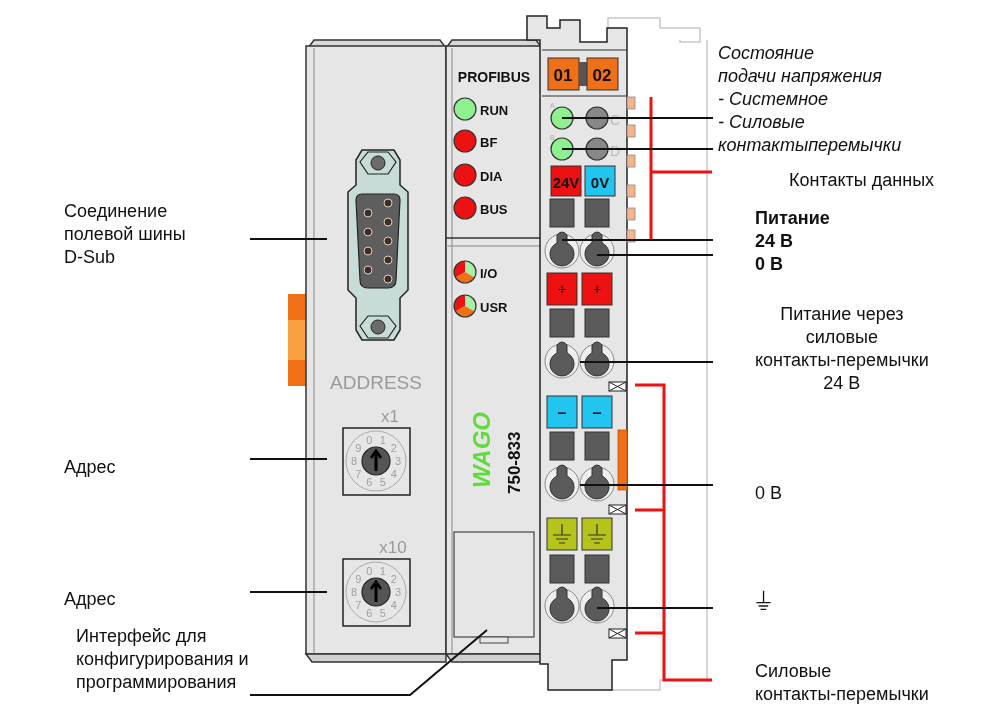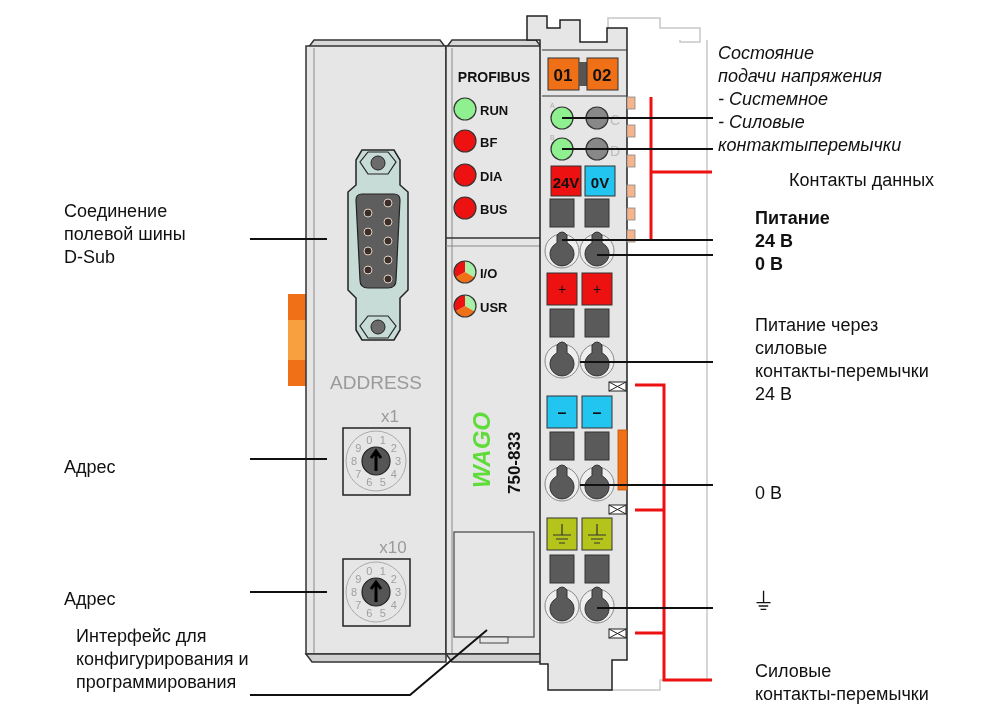--- a/index.html
+++ b/index.html
@@ -275,20 +275,20 @@
 
 <div class="lbl" style="left:718px;top:42px;font-style:italic;">Состояние
 подачи напряжения
 - Системное
 - Силовые
 контактыперемычки</div>
 <div class="lbl" style="left:789px;top:169px;">Контакты данных</div>
 <div class="lbl" style="left:755px;top:207px;font-weight:bold;">Питание
 24 В
 0 В</div>
-<div class="lbl" style="left:755px;top:314px;">Питание через
+<div class="lbl" style="left:755px;top:303px;text-align:center;">Питание через
 силовые
 контакты-перемычки
 24 В</div>
 <div class="lbl" style="left:755px;top:482px;">0 В</div>
 <div class="lbl" style="left:755px;top:590px;font-size:24px;">⏚</div>
 <div class="lbl" style="left:755px;top:660px;">Силовые
 контакты-перемычки</div>
 
 </body></html>

